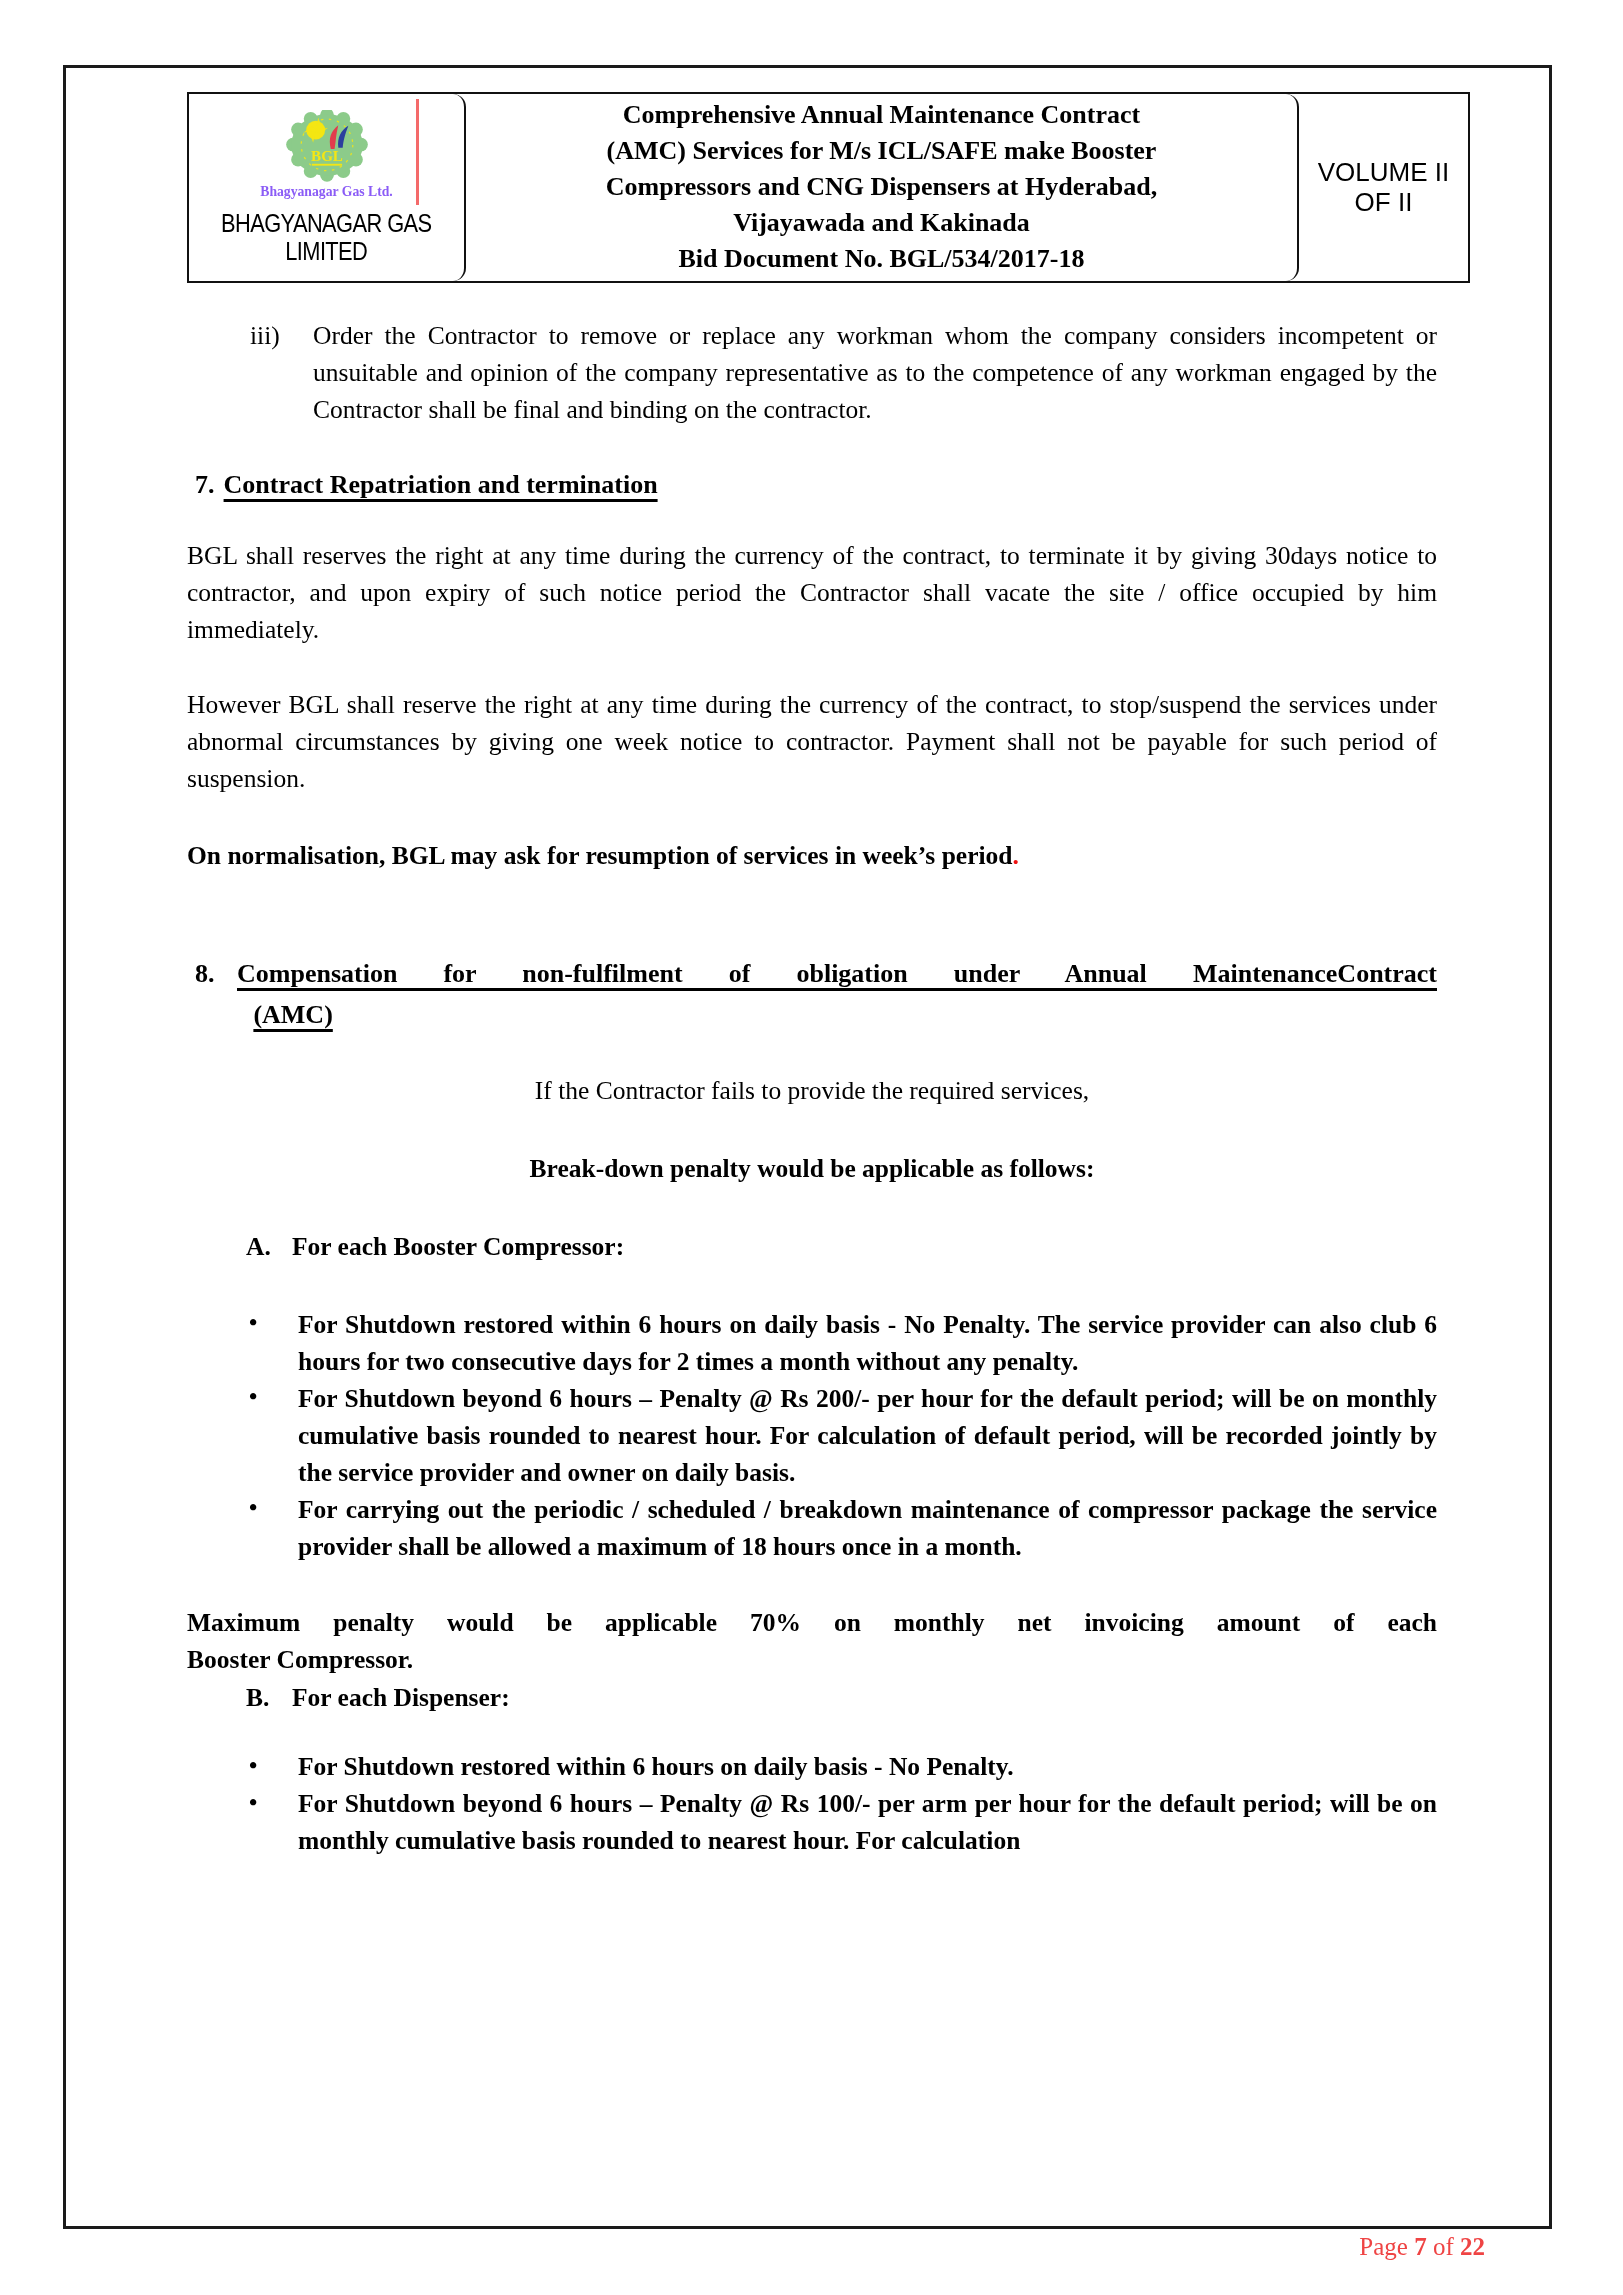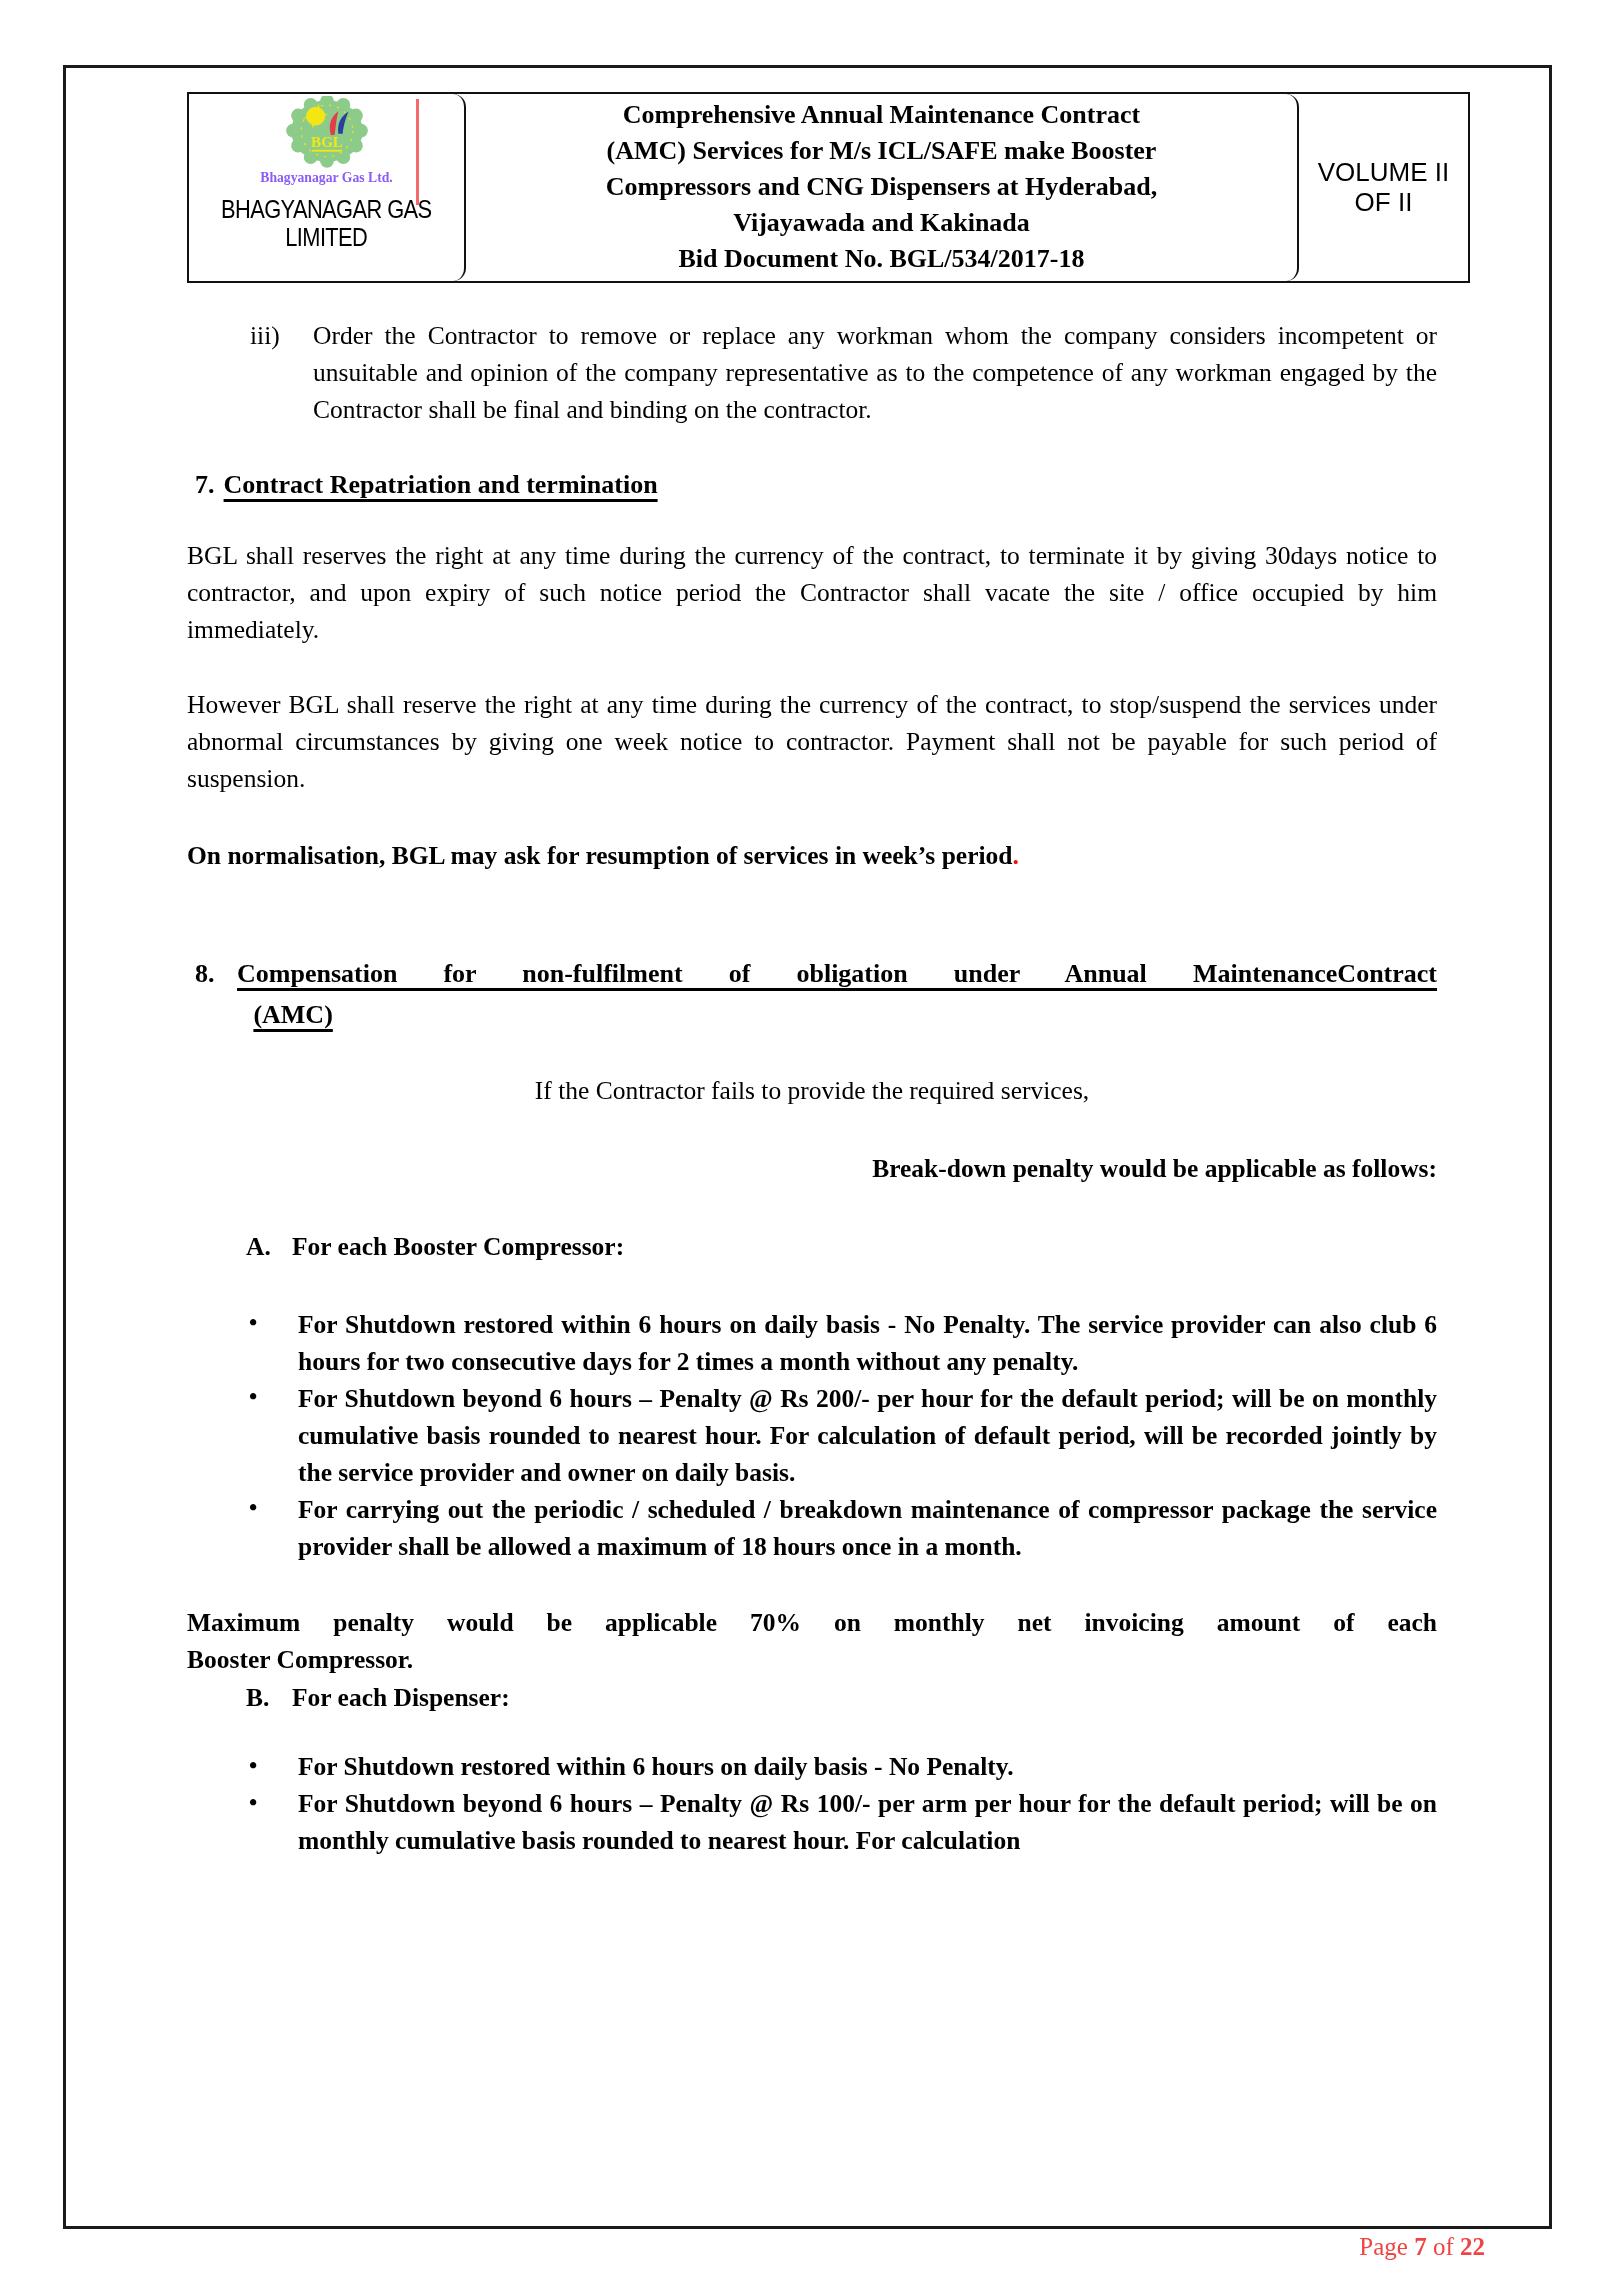--- a/index.html
+++ b/index.html
@@ -15,21 +15,21 @@
   .inner{padding:23.6px 112px 0 121px;}
 
   
   .header-table{
     display:flex;width:1283px;height:191px;border:2.6px solid #111;
     box-sizing:border-box;align-items:stretch;background:#fff;
   }
   .cell{box-sizing:border-box;border-radius:13px;}
   .cell-logo{
     width:277px;border-right:2.6px solid #111;position:relative;
-    display:flex;flex-direction:column;align-items:center;padding-top:2px;
+    display:flex;flex-direction:column;align-items:center;padding-top:16px;
   }
   .cell-title{
     flex:1;border-right:2.6px solid #111;display:flex;flex-direction:column;
     justify-content:center;text-align:center;font-weight:bold;
     font-size:26px;line-height:36px;padding:0 5.2px;
   }
   .cell-volume{
     width:169px;display:flex;flex-direction:column;align-items:center;justify-content:center;
     font-family:"Liberation Sans",sans-serif;font-size:26px;line-height:30px;
   }
@@ -49,21 +49,21 @@
   .h7 .u{margin-left:9.2px;}
   .p1{margin-top:33px;}
   .p2{margin-top:38px;}
   .p3{margin-top:40px;text-align:left;font-weight:bold;}
   .red{color:#ee1111;}
   .h8{margin-top:79px;position:relative;padding-left:50px;font-size:26px;font-weight:bold;line-height:41px;}
   .h8 .num{position:absolute;left:7.9px;top:0;}
   .h8-l1{text-align:justify;text-align-last:justify;}
   .h8-l2{margin-left:16.4px;}
   .p4{margin-top:37px;text-align:center;}
-  .p5{margin-top:41px;font-weight:bold;text-align:right;}
+  .p5{margin-top:41px;font-weight:bold;text-align:center;}
   .list-head{margin-top:41px;position:relative;padding-left:105px;font-weight:bold;text-align:left;}
   .list-head .marker{position:absolute;left:59px;}
   .blist{margin-top:41px;font-weight:bold;}
   .blt{position:relative;padding-left:111px;text-align:justify;}
   .blt .dot{position:absolute;left:62px;top:-1.3px;font-size:23.6px;}
   .p6{margin-top:39px;font-weight:bold;}
   .p6 .l1{text-align:justify;text-align-last:justify;}
   .p6 .l2{text-align:left;}
   .listB-head{margin-top:1.3px;}
   .blistB{margin-top:32px;}

